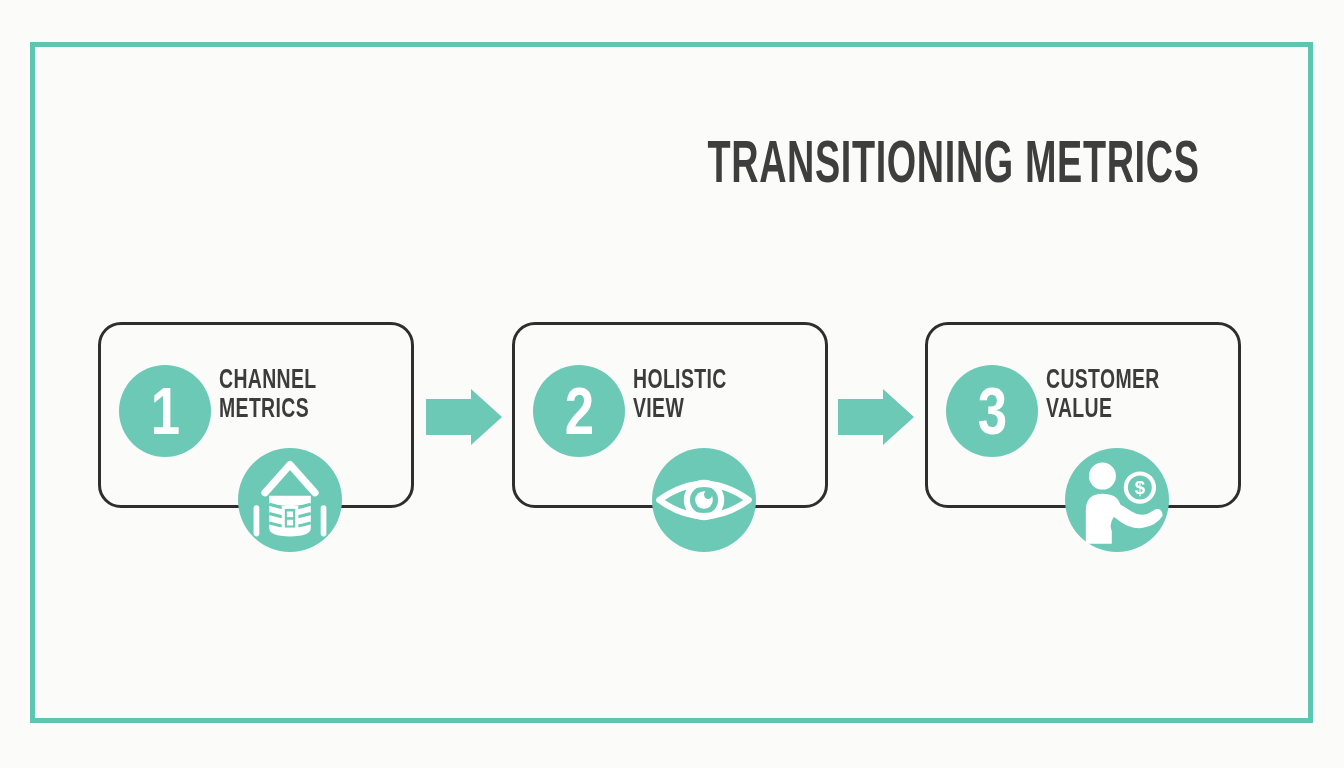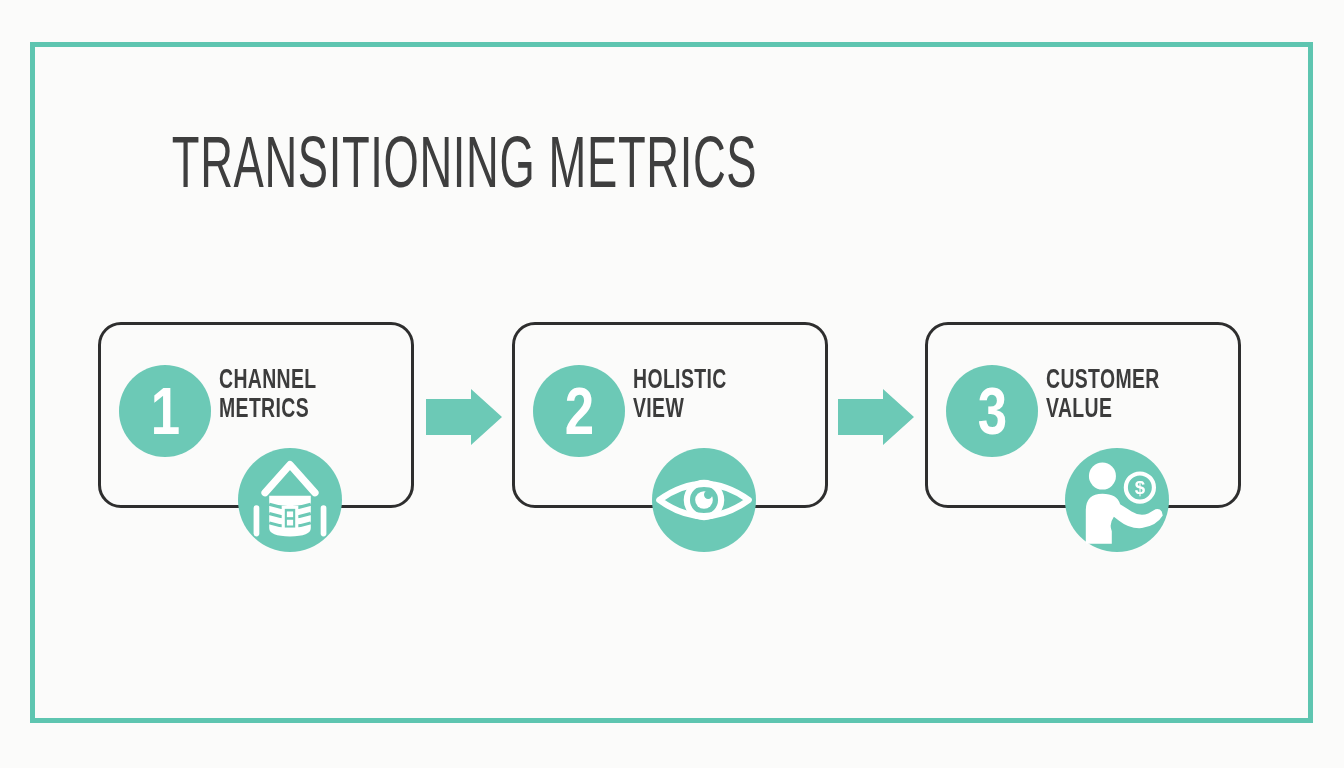--- a/index.html
+++ b/index.html
@@ -23,24 +23,24 @@
     position:absolute;
     left:30px;top:42px;
     width:1283px;height:681px;
     border:5px solid var(--frame);
     background:transparent;
   }
   .title{
     position:absolute;
     left:0;right:0;
     top:132px;
-    text-align:left;
-    font-size:72px;
+    text-align:right;
+    font-size:60px;
     line-height:60px;
-    font-weight:400;
+    font-weight:700;
     color:var(--heading);
     white-space:nowrap;
   }
   .title .cond{
     display:inline-block;
     transform:scaleX(0.63);
     transform-origin:center;
     letter-spacing:1px;
   }
   .card{

